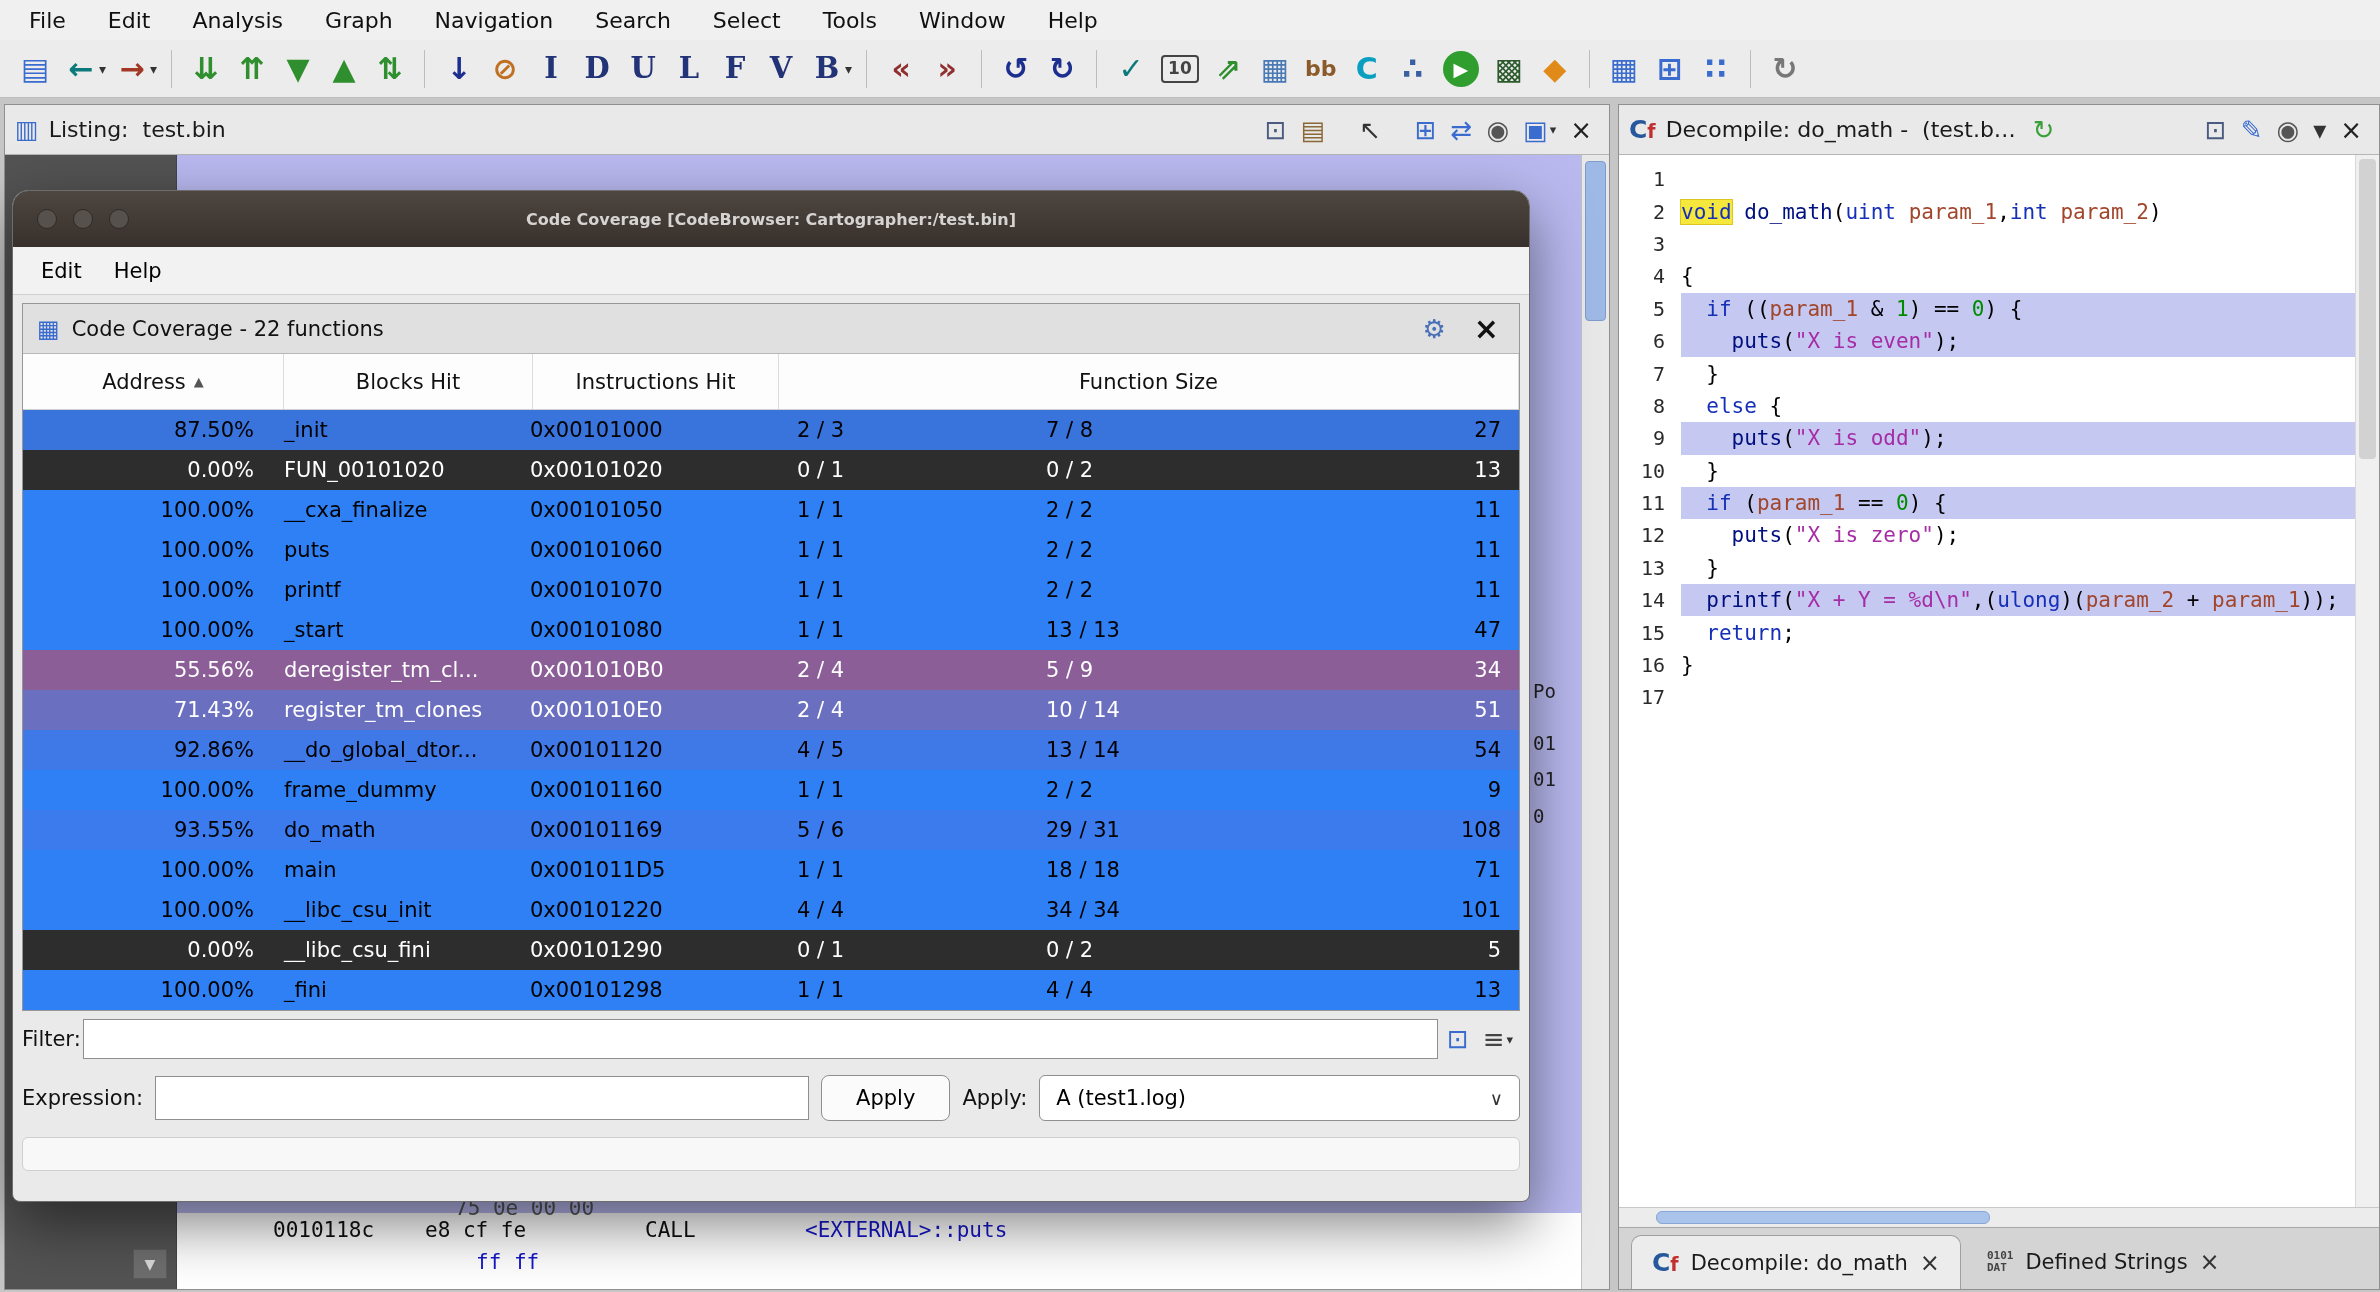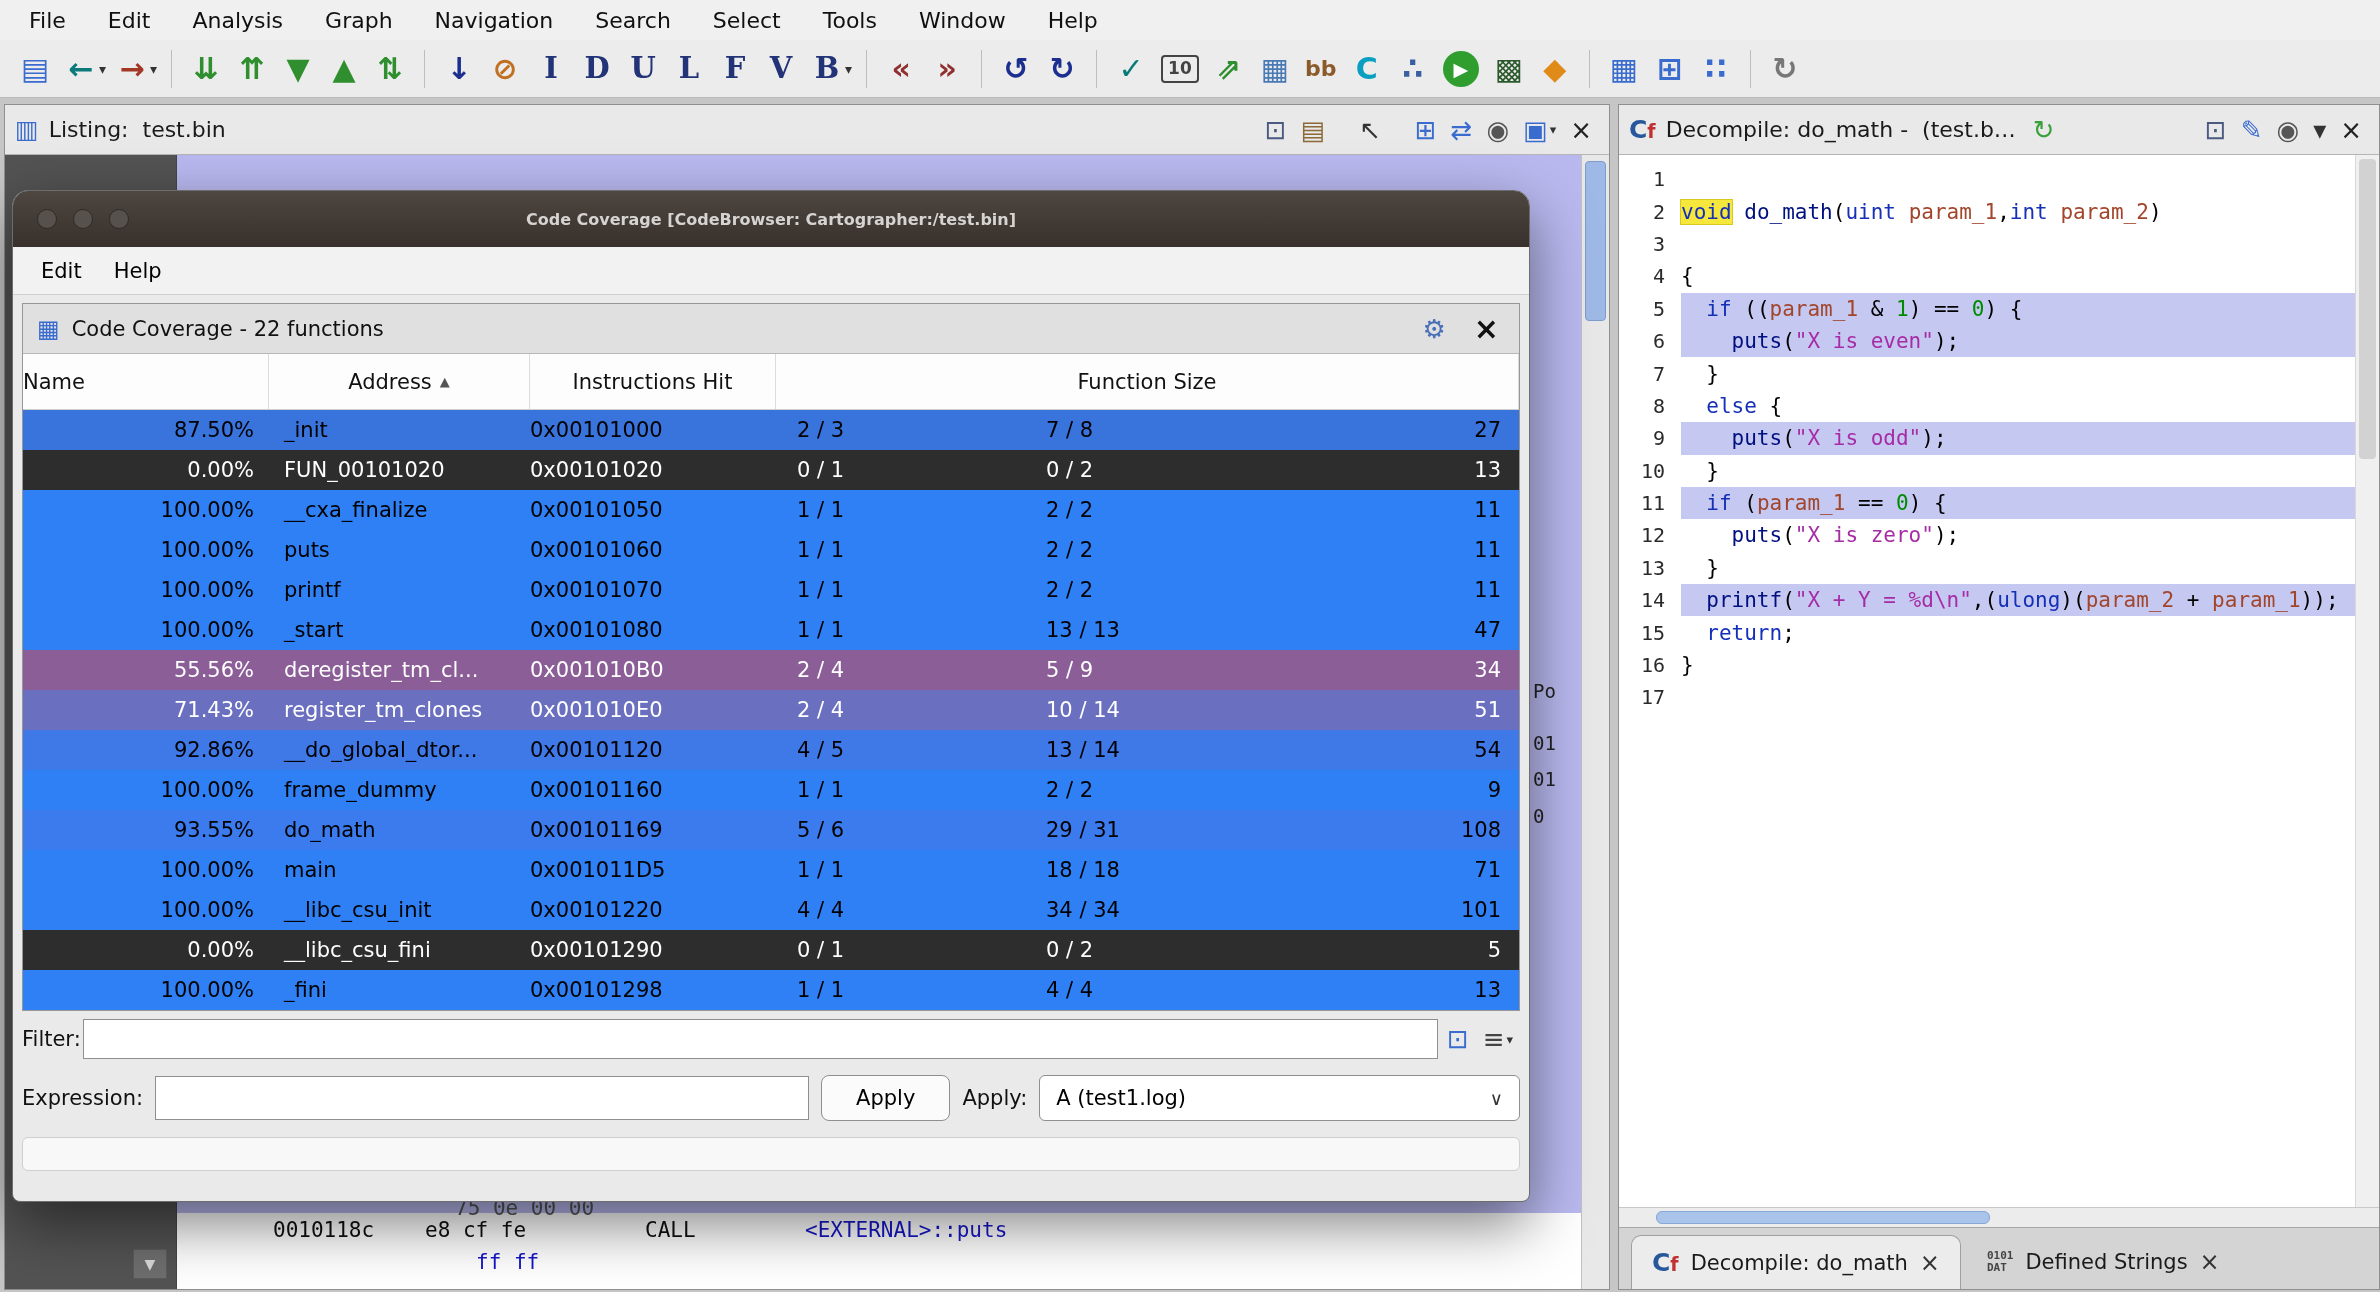--- a/index.html
+++ b/index.html
@@ -459,26 +459,26 @@
         <div class="cw-menu-item">Help</div>
       </div>
     <div class="cw-panel">
       <div class="cw-panel-header">
         <span class="cw-panel-icon">▦</span>
         <span class="cw-panel-title">Code Coverage - 22 functions</span>
         <span class="cw-gear">⚙</span>
         <span class="cw-close">×</span>
       </div>
       <div class="cw-thead" id="cw-thead">
-          <div class="th w-name">
-            <span>Name</span>
-          </div>
           <div class="th w-addr">
             <span>Address</span>
             <span class="sort-ind">▲</span>
+          </div>
+          <div class="th w-blk">
+            <span>Blocks Hit</span>
           </div>
           <div class="th w-ins">
             <span>Instructions Hit</span>
           </div>
           <div class="th w-size">
             <span>Function Size</span>
           </div>
         </div>
       <div class="cw-tbody" id="cw-tbody">
           <div class="cov-row" style="background: rgb(57, 115, 220); color: rgb(0, 0, 0);">

